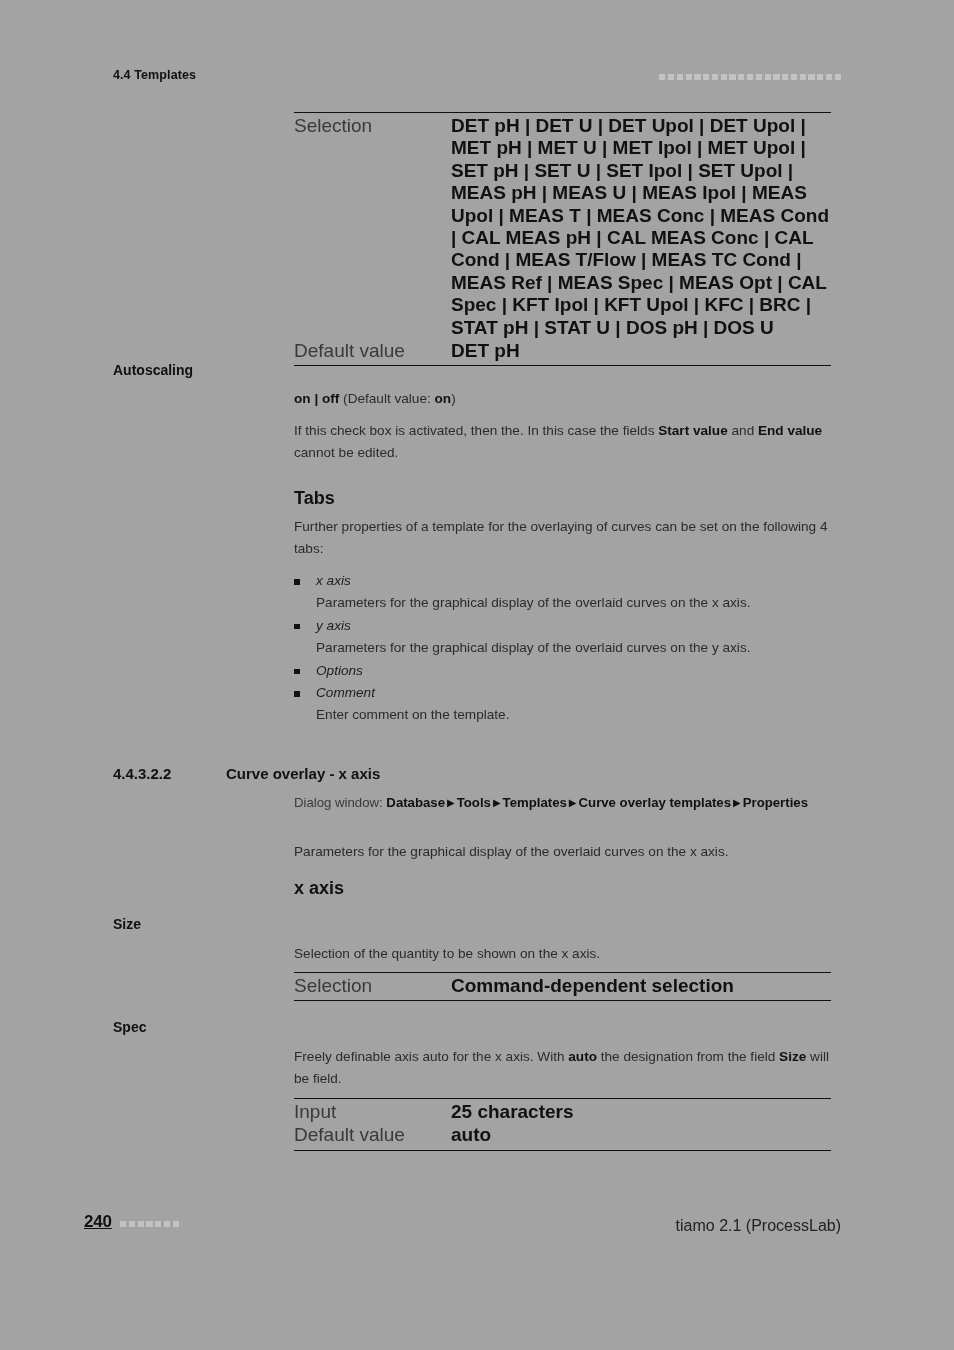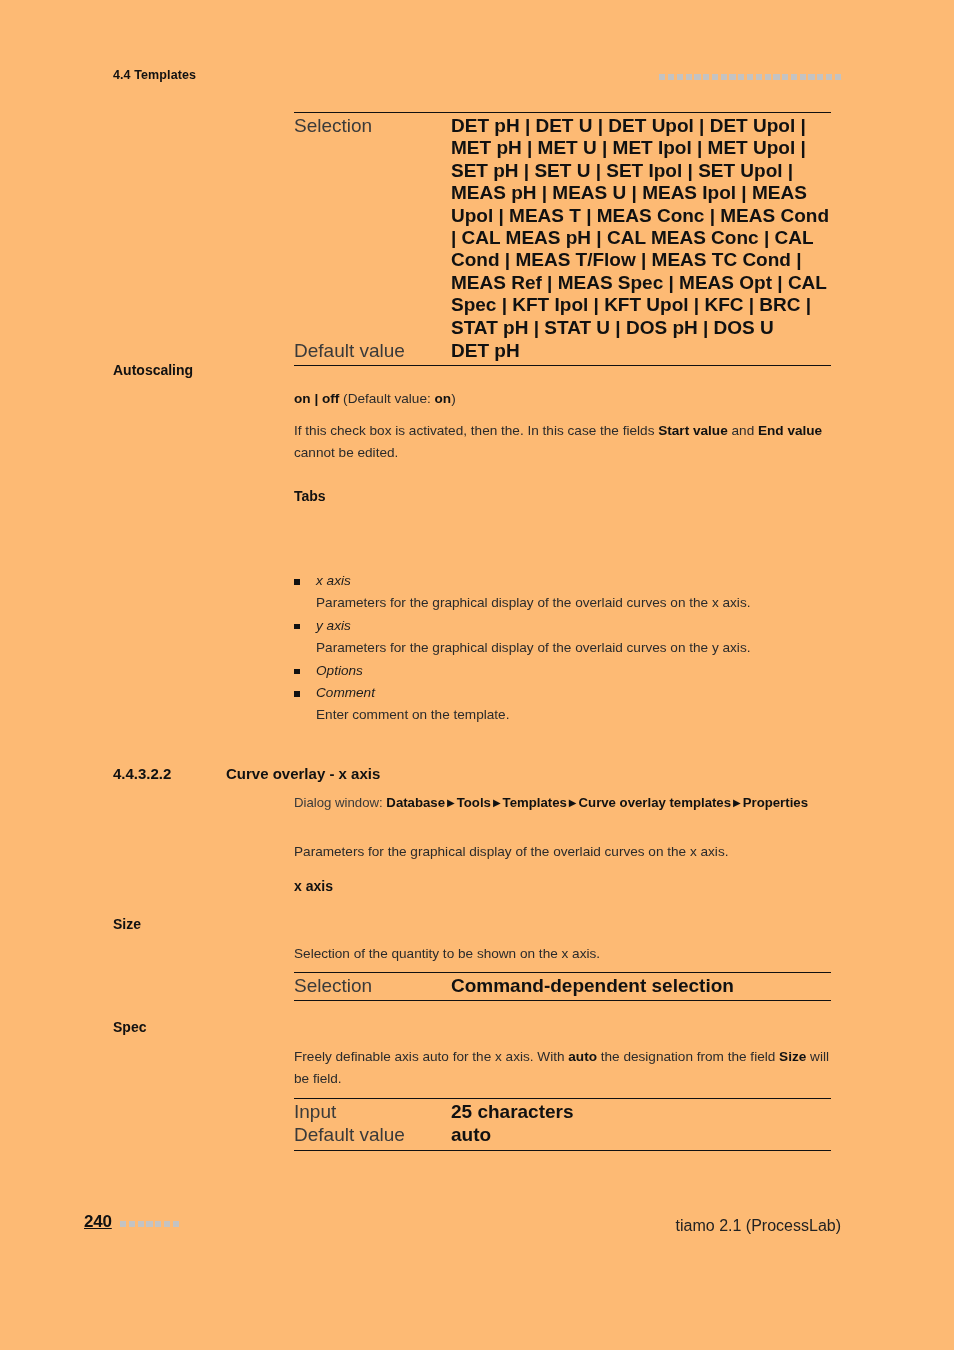--- a/index.html
+++ b/index.html
@@ -8,21 +8,21 @@
     background: #ffffff;
   }
   body {
     font-family: "Liberation Sans", sans-serif;
     color: #1a1a1a;
   }
   .page {
     position: relative;
     width: 954px;
     height: 1350px;
-    background: #fdba74;
+    background: #a3a3a3;
     overflow: hidden;
   }
 
   
   .page-header {
     position: absolute;
     left: 113px;
     top: 68px;
     width: 728px;
     height: 20px;
@@ -68,21 +68,21 @@
     width: 537px;
     font-size: 13.6px;
     line-height: 22.4px;
     color: #2b2b2b;
   }
   .body-block b, .body-block strong { color: #111; font-weight: 700; }
 
   .sub-head {
     position: absolute;
     left: 294px;
-    font-size: 14px;
+    font-size: 18px;
     font-weight: 700;
     color: #111;
   }
 
   
   .def-table {
     position: absolute;
     left: 294px;
     width: 537px;
     border-top: 1.4px solid #111;
@@ -265,20 +265,21 @@
   <div class="body-block" style="top:388px;">
     <b>on | off</b><span> (Default value: </span><b>on</b><span>)</span>
   </div>
 
   <div class="body-block" style="top:420px;">
     <span>If this check box is activated, then the. In this case the fields </span><b>Start value</b><span> and </span><b>End value</b><span> cannot be edited.</span>
   </div>
 
   <div class="sub-head" style="top:488px;">Tabs</div>
 
+  <div class="body-block" style="top:516px;">Further properties of a template for the overlaying of curves can be set on the following 4 tabs:</div>
 
   <div class="bullets" style="top:570px;">
     <div class="bullet-item">
       <span class="bullet-mark"></span>
       <div class="bullet-term">x axis</div>
       <div class="bullet-desc">Parameters for the graphical display of the overlaid curves on the x axis.</div>
     </div>
     <div class="bullet-item">
       <span class="bullet-mark"></span>
       <div class="bullet-term">y axis</div>

